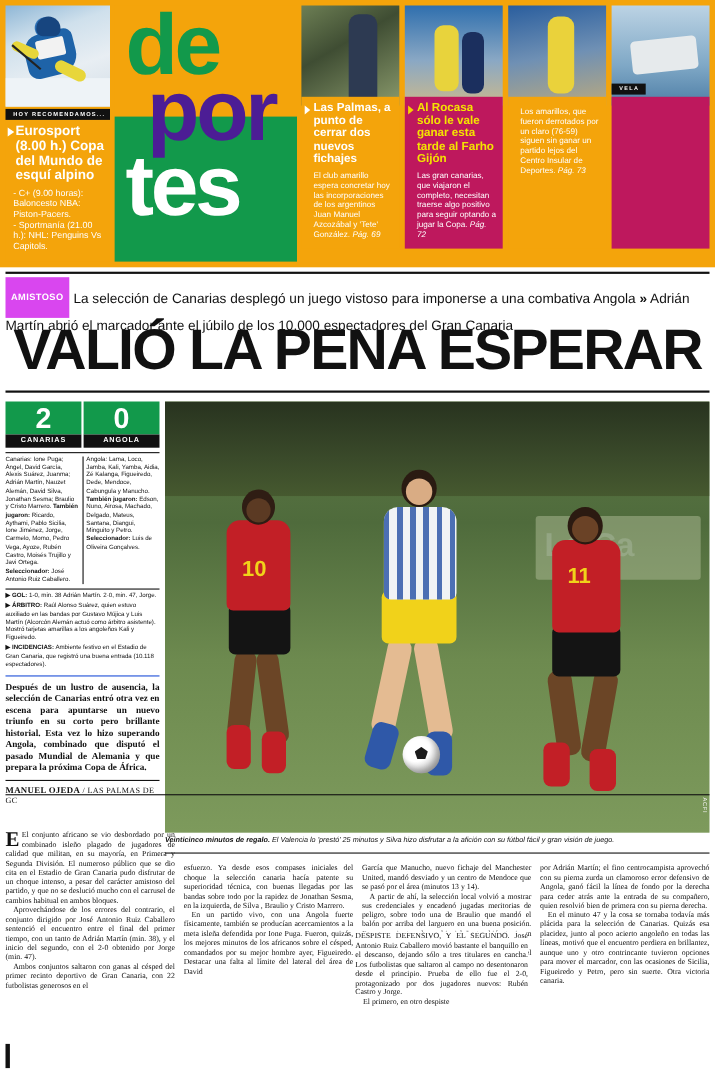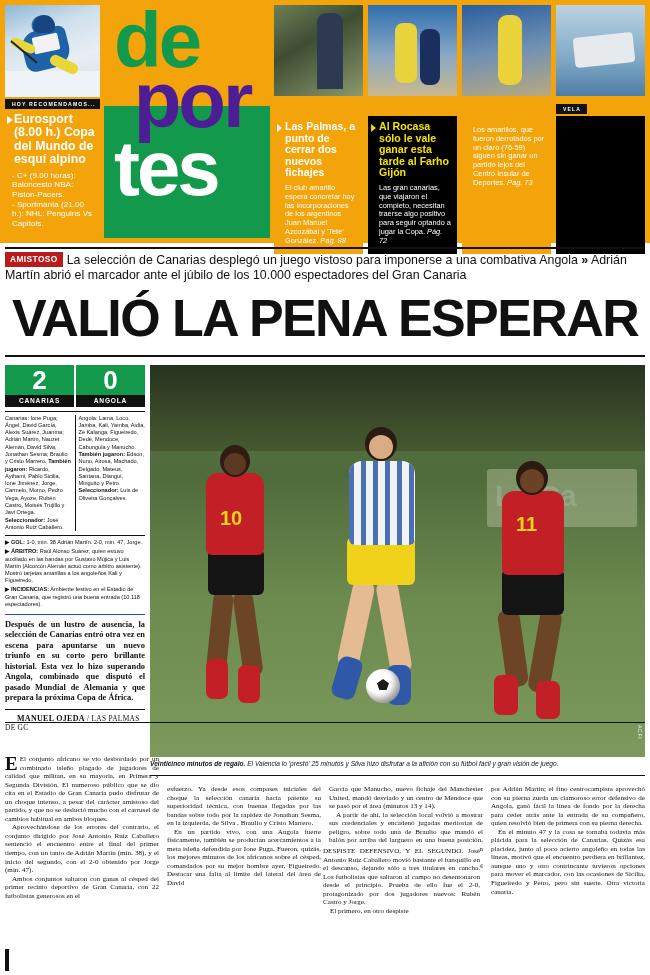--- a/index.html
+++ b/index.html
@@ -51,40 +51,40 @@
   .tp1{background:linear-gradient(150deg,#6d7f54 0%,#3f4d33 40%,#8a9a6c 100%);}
   .tp1:after{content:"";position:absolute;left:48%;top:8px;width:26px;height:76px;background:#2d3a52;border-radius:9px 9px 0 0;}
   .tp2{background:linear-gradient(180deg,#2f6fae 0%,#8aa8c4 55%,#c9b98e 100%);}
   .tp2:after{content:"";position:absolute;left:30%;top:18px;width:22px;height:60px;background:#e8d33c;border-radius:8px;}
   .tp2:before{content:"";position:absolute;left:58%;top:24px;width:20px;height:56px;background:#1b2f5e;border-radius:8px;}
   .tp3{background:linear-gradient(170deg,#2a5e9e 0%,#6f90b4 50%,#b9a97f 100%);}
   .tp3:after{content:"";position:absolute;left:40%;top:10px;width:24px;height:70px;background:#ead23b;border-radius:9px;}
   .tp4{background:linear-gradient(180deg,#bcd3e4 0%,#7fa8c6 60%,#4e7ea6 100%);}
   .tp4:after{content:"";position:absolute;left:20%;top:30px;width:60px;height:30px;background:#e6eaec;border-radius:4px;transform:rotate(-6deg);}
 
-  .promos{position:absolute;left:274px;top:116px;width:371px;height:138px;display:flex;gap:5px;}
+  .promos{position:absolute;left:274px;top:88px;width:371px;height:138px;display:flex;gap:5px;}
   .promo{flex:1;position:relative;padding:5px 4px 4px 3px;}
   .promo-o{background:#f4a40b;}
-  .promo-g{background:#000000;}
+  .promo-g{background:#be185d;}
   .promo-kicker{position:absolute;left:0;top:-12px;background:#111;color:#fff;
     font-family:"Liberation Sans",sans-serif;font-weight:bold;font-size:5px;letter-spacing:1.2px;padding:2px 6px 2px 7px;}
   .promo-head{display:flex;gap:3px;}
   .promo-arrow{width:0;height:0;border-left:5.5px solid #fff;border-top:4px solid transparent;border-bottom:4px solid transparent;margin-top:3px;flex:none;}
   .promo-g .promo-arrow{border-left-color:#f4d400;}
   .promo-title{font-family:"Liberation Sans",sans-serif;font-weight:bold;font-size:10.6px;line-height:11.6px;color:#fff;}
   .promo-g .promo-title{color:#f4e400;}
   .promo-body{font-family:"Liberation Sans",sans-serif;font-size:7.4px;line-height:8.8px;color:#fff;padding:5px 2px 0 8px;}
   .promo-body i{font-style:italic;}
 
   
   .rule-top{position:absolute;left:5px;top:247px;width:640px;height:2px;background:#111;}
   .subhead{position:absolute;left:5px;top:252px;width:640px;
     font-family:"Liberation Sans",sans-serif;font-size:12.4px;line-height:15.2px;color:#111;}
-  .tag-amistoso{display:inline-block;background:#b91c1c;color:#fff;font-weight:bold;font-size:8.4px;
-    letter-spacing:0.4px;padding:0 5px;vertical-align:2px;margin-right:4px;}
+  .tag-amistoso{display:inline-block;background:#d946ef;color:#fff;font-weight:bold;font-size:8.4px;
+    letter-spacing:0.4px;padding:11px 5px;vertical-align:2px;margin-right:4px;}
   .chev{font-weight:bold;}
   .headline{position:absolute;left:12px;top:292px;width:630px;
     font-family:Liberation Sans, sans-serif;font-weight:bold;font-size:52px;line-height:52px;
     letter-spacing:-1.6px;color:#111;}
   .rule-hl{position:absolute;left:5px;top:355px;width:640px;height:2px;background:#111;}
 
   
   .datacol{position:absolute;left:5px;top:365px;width:140px;height:358px;}
   .score-row{display:flex;gap:2px;}
   .score-cell{flex:1;}
@@ -99,21 +99,21 @@
   .facts{margin-top:4px;border-top:1px solid #111;padding-top:3px;
     font-family:"Liberation Sans",sans-serif;font-size:5.6px;line-height:7.2px;color:#111;}
   .fact{margin-bottom:2px;}
   .fact .bullet{font-weight:bold;}
   .fact b{font-weight:bold;}
   .lead{margin-top:6px;border-top:1px solid #1d4ed8;padding-top:5px;
     font-family:"Liberation Serif",serif;font-weight:bold;font-size:8.4px;line-height:10.4px;
     color:#111;text-align:justify;}
   .byline{margin-top:6px;border-top:1px solid #111;padding-top:4px;
     font-family:"Liberation Serif",serif;font-size:7.4px;letter-spacing:0.3px;color:#111;}
-  .byline .nm{font-weight:bold;font-size:8px;margin-left:12px;}
+  .byline .nm{font-weight:bold;font-size:8px;}
   .byline .src{font-style:normal;}
 
   
   .mainphoto{position:absolute;left:150px;top:365px;width:495px;height:392px;overflow:hidden;
     background:linear-gradient(180deg,#5f7a46 0%,#4f6b3c 28%,#6d8a4f 60%,#7d9a5c 100%);}
   .mp-stand{position:absolute;left:0;top:0;width:100%;height:86px;
     background:linear-gradient(180deg,#28331f 0%,#3a4a2a 60%,#46592f 100%);}
   .mp-board{position:absolute;right:8px;top:104px;width:150px;height:58px;background:#b9c5a0;opacity:.45;border-radius:3px;}
   .mp-board:after{content:"La Ca";position:absolute;left:8px;top:10px;font-family:"Liberation Sans",sans-serif;
     font-weight:bold;font-size:30px;color:#eef2e6;opacity:.8;}
@@ -219,21 +219,21 @@
       <div class="tp tp3"></div>
       <div class="tp tp4"></div>
     </div>
 
     <div class="promos">
       <div class="promo promo-o">
         <div class="promo-head">
           <div class="promo-arrow"></div>
           <div class="promo-title">Las Palmas, a punto de cerrar dos nuevos fichajes</div>
         </div>
-        <div class="promo-body"><span>El club amarillo espera concretar hoy las incorporaciones de los argentinos Juan Manuel Azcozábal y 'Tete' González.</span> <i>Pág. 88</i></div>
+        <div class="promo-body"><span>El club amarillo espera concretar hoy las incorporaciones de los argentinos Juan Manuel Azcozábal y 'Tete' González.</span> <i>Pág. 69</i></div>
       </div>
       <div class="promo promo-g">
         <div class="promo-head">
           <div class="promo-arrow"></div>
           <div class="promo-title">Al Rocasa sólo le vale ganar esta tarde al Farho Gijón</div>
         </div>
         <div class="promo-body"><span>Las gran canarias, que viajaron el completo, necesitan traerse algo positivo para seguir optando a jugar la Copa.</span> <i>Pág. 72</i></div>
       </div>
       <div class="promo promo-o">
         <div class="promo-body"><span>Los amarillos, que fueron derrotados por un claro (76-59) siguen sin ganar un partido lejos del Centro Insular de Deportes.</span> <i>Pág. 73</i></div>

